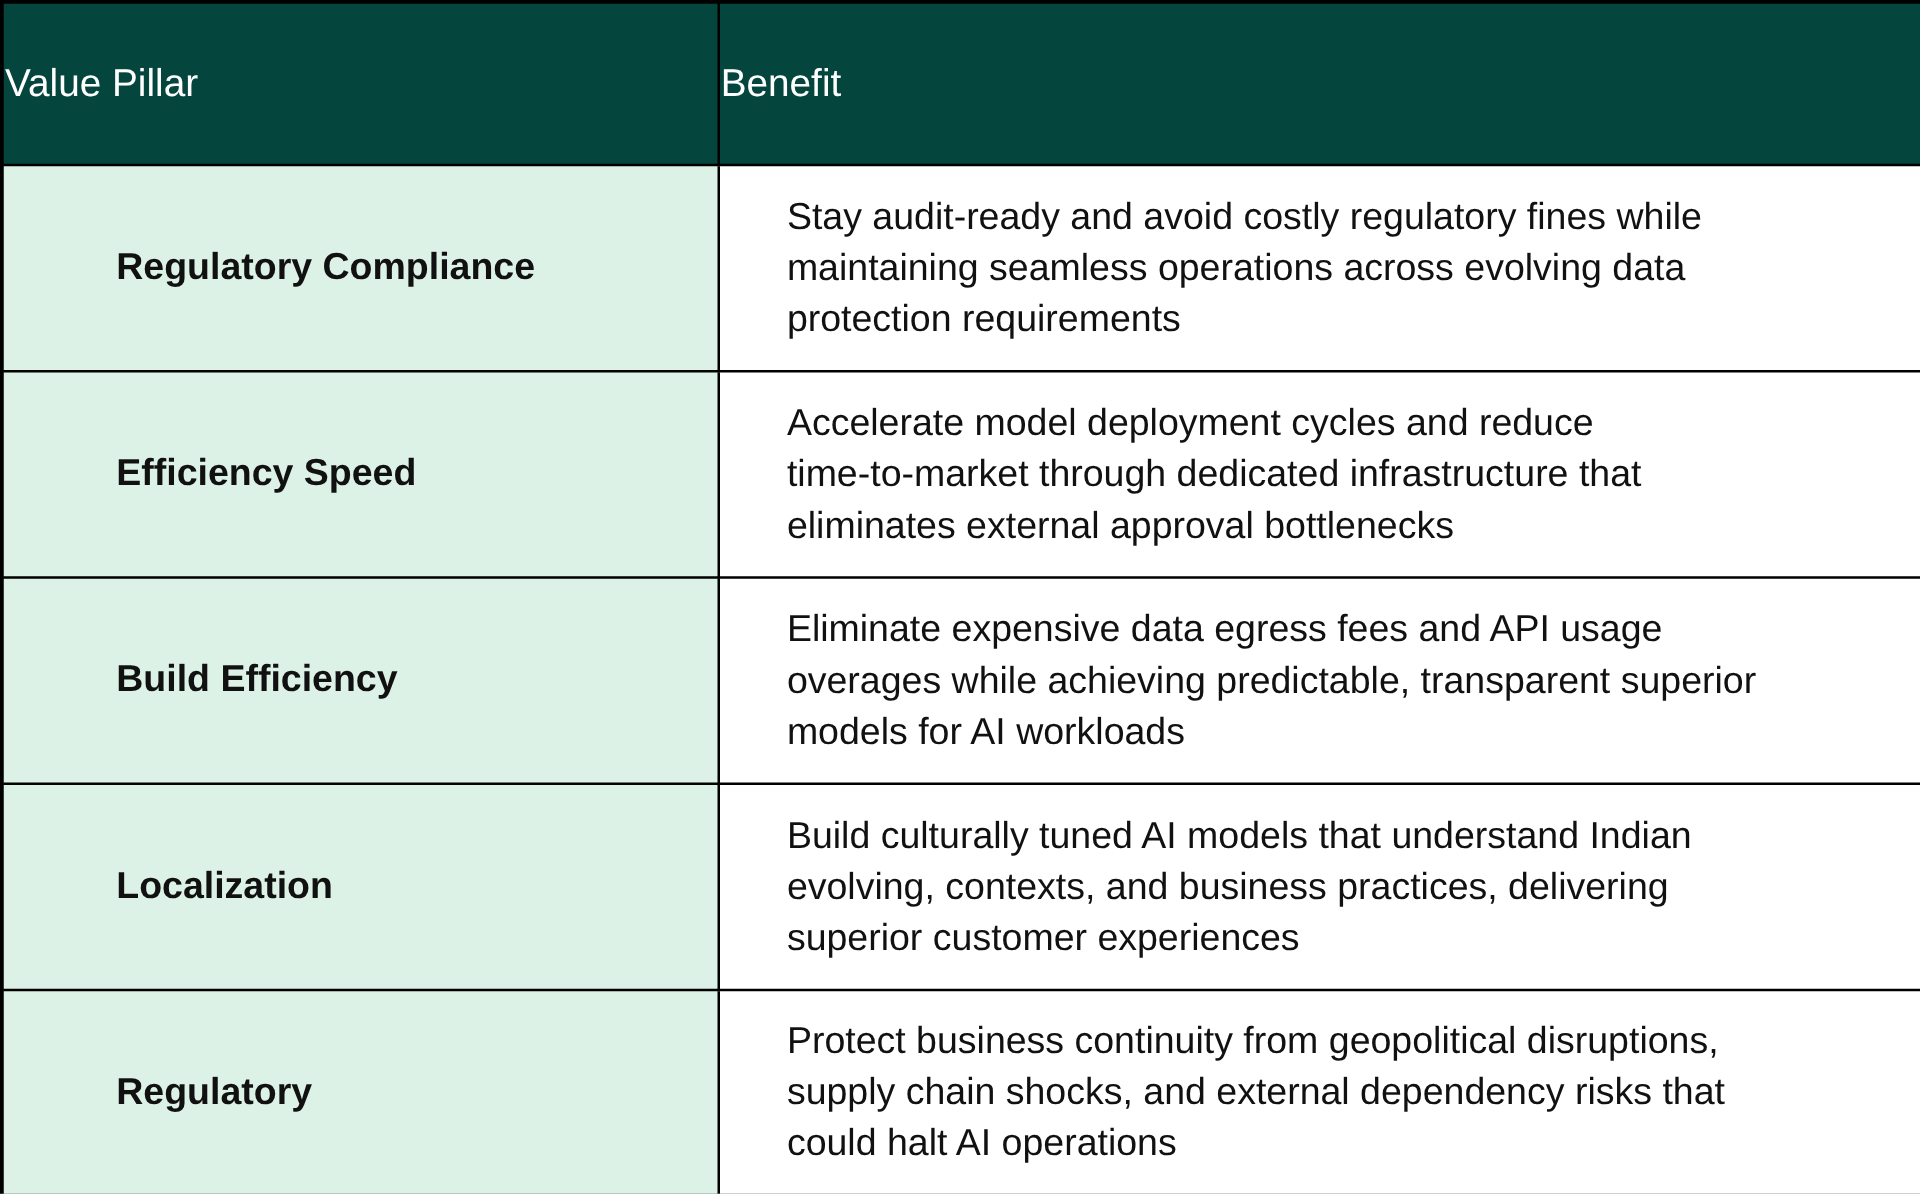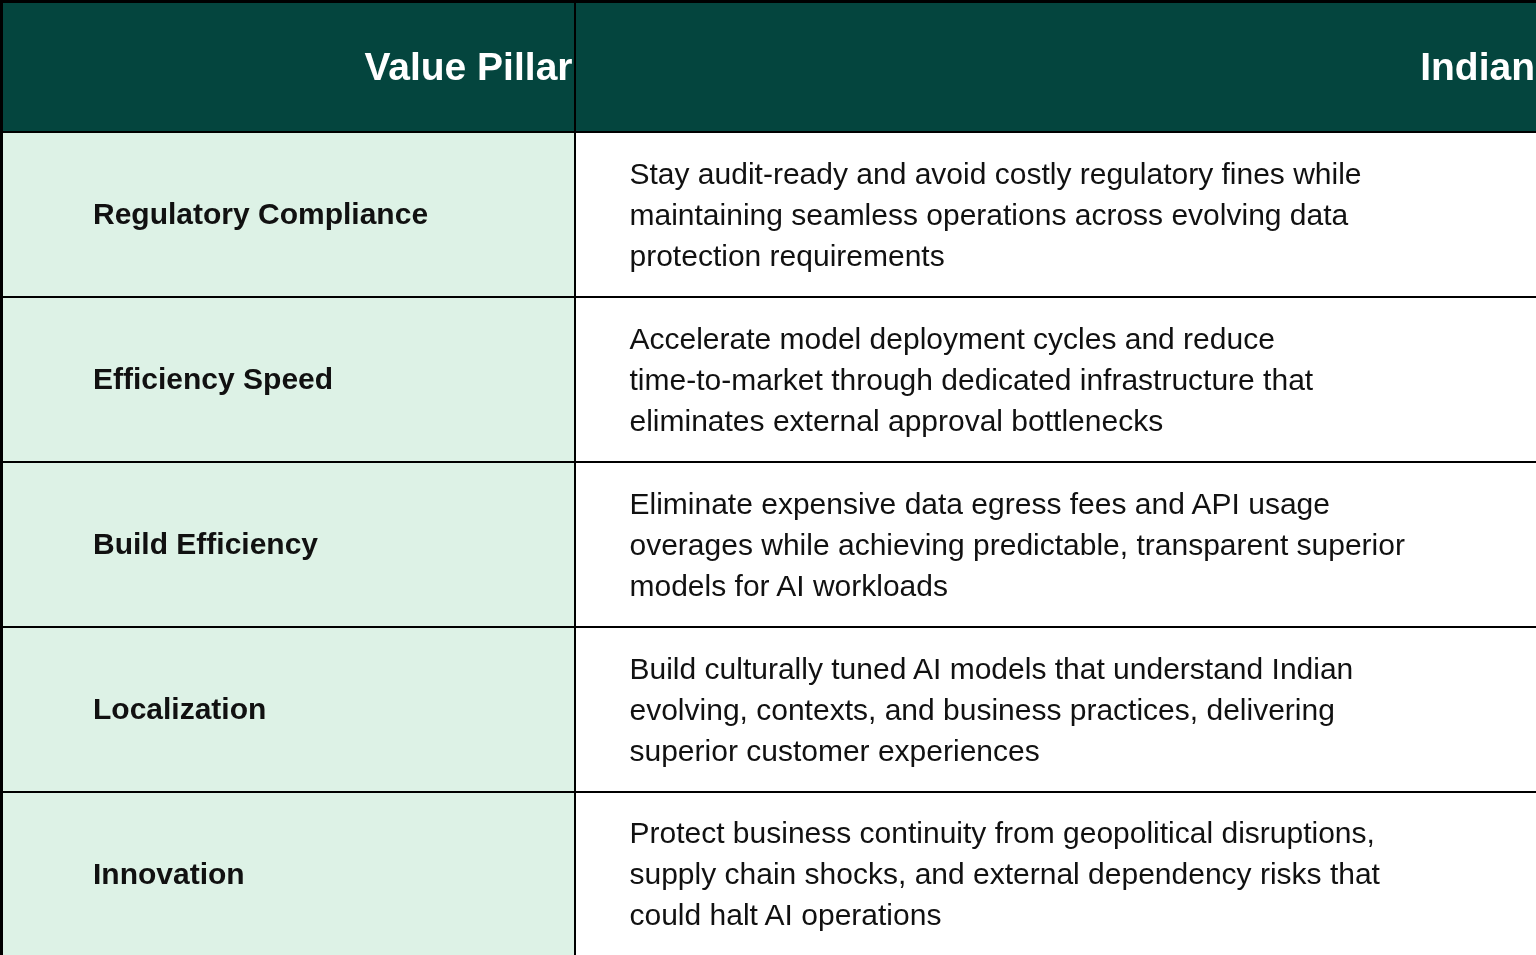--- a/index.html
+++ b/index.html
@@ -27,23 +27,23 @@
     border:2px solid var(--border);
     vertical-align:middle;
   }
   .value-table thead tr{height:130px;}
   .value-table tbody tr{height:165px;}
   col.col-pillar{width:573px;}
   col.col-benefit{width:963px;}
   th.header-cell{
     background:var(--header-bg);
     color:var(--header-text);
-    font-size:39px;
-    font-weight:bold;
-    text-align:right;
+    font-size:31px;
+    font-weight:normal;
+    text-align:left;
   }
   td.pillar-cell{
     background:var(--pillar-bg);
     color:var(--body-text);
     font-size:30px;
     font-weight:bold;
     text-align:left;
     padding-left:90px;
     padding-right:7px;
   }
@@ -63,21 +63,21 @@
 <body>
 
 <table class="value-table">
   <colgroup>
     <col class="col-pillar">
     <col class="col-benefit">
   </colgroup>
   <thead>
     <tr>
       <th class="header-cell">Value Pillar</th>
-      <th class="header-cell">Indian</th>
+      <th class="header-cell">Benefit</th>
     </tr>
   </thead>
   <tbody>
     <tr>
       <td class="pillar-cell">Regulatory Compliance</td>
       <td class="benefit-cell">Stay audit-ready and avoid costly regulatory fines while
 maintaining seamless operations across evolving data
 protection requirements</td>
     </tr>
     <tr>
@@ -92,19 +92,19 @@
 overages while achieving predictable, transparent superior
 models for AI workloads</td>
     </tr>
     <tr>
       <td class="pillar-cell">Localization</td>
       <td class="benefit-cell">Build culturally tuned AI models that understand Indian
 evolving, contexts, and business practices, delivering
 superior customer experiences</td>
     </tr>
     <tr>
-      <td class="pillar-cell">Innovation</td>
+      <td class="pillar-cell">Regulatory</td>
       <td class="benefit-cell">Protect business continuity from geopolitical disruptions,
 supply chain shocks, and external dependency risks that
 could halt AI operations</td>
     </tr>
   </tbody>
 </table>
 
 </body></html>

